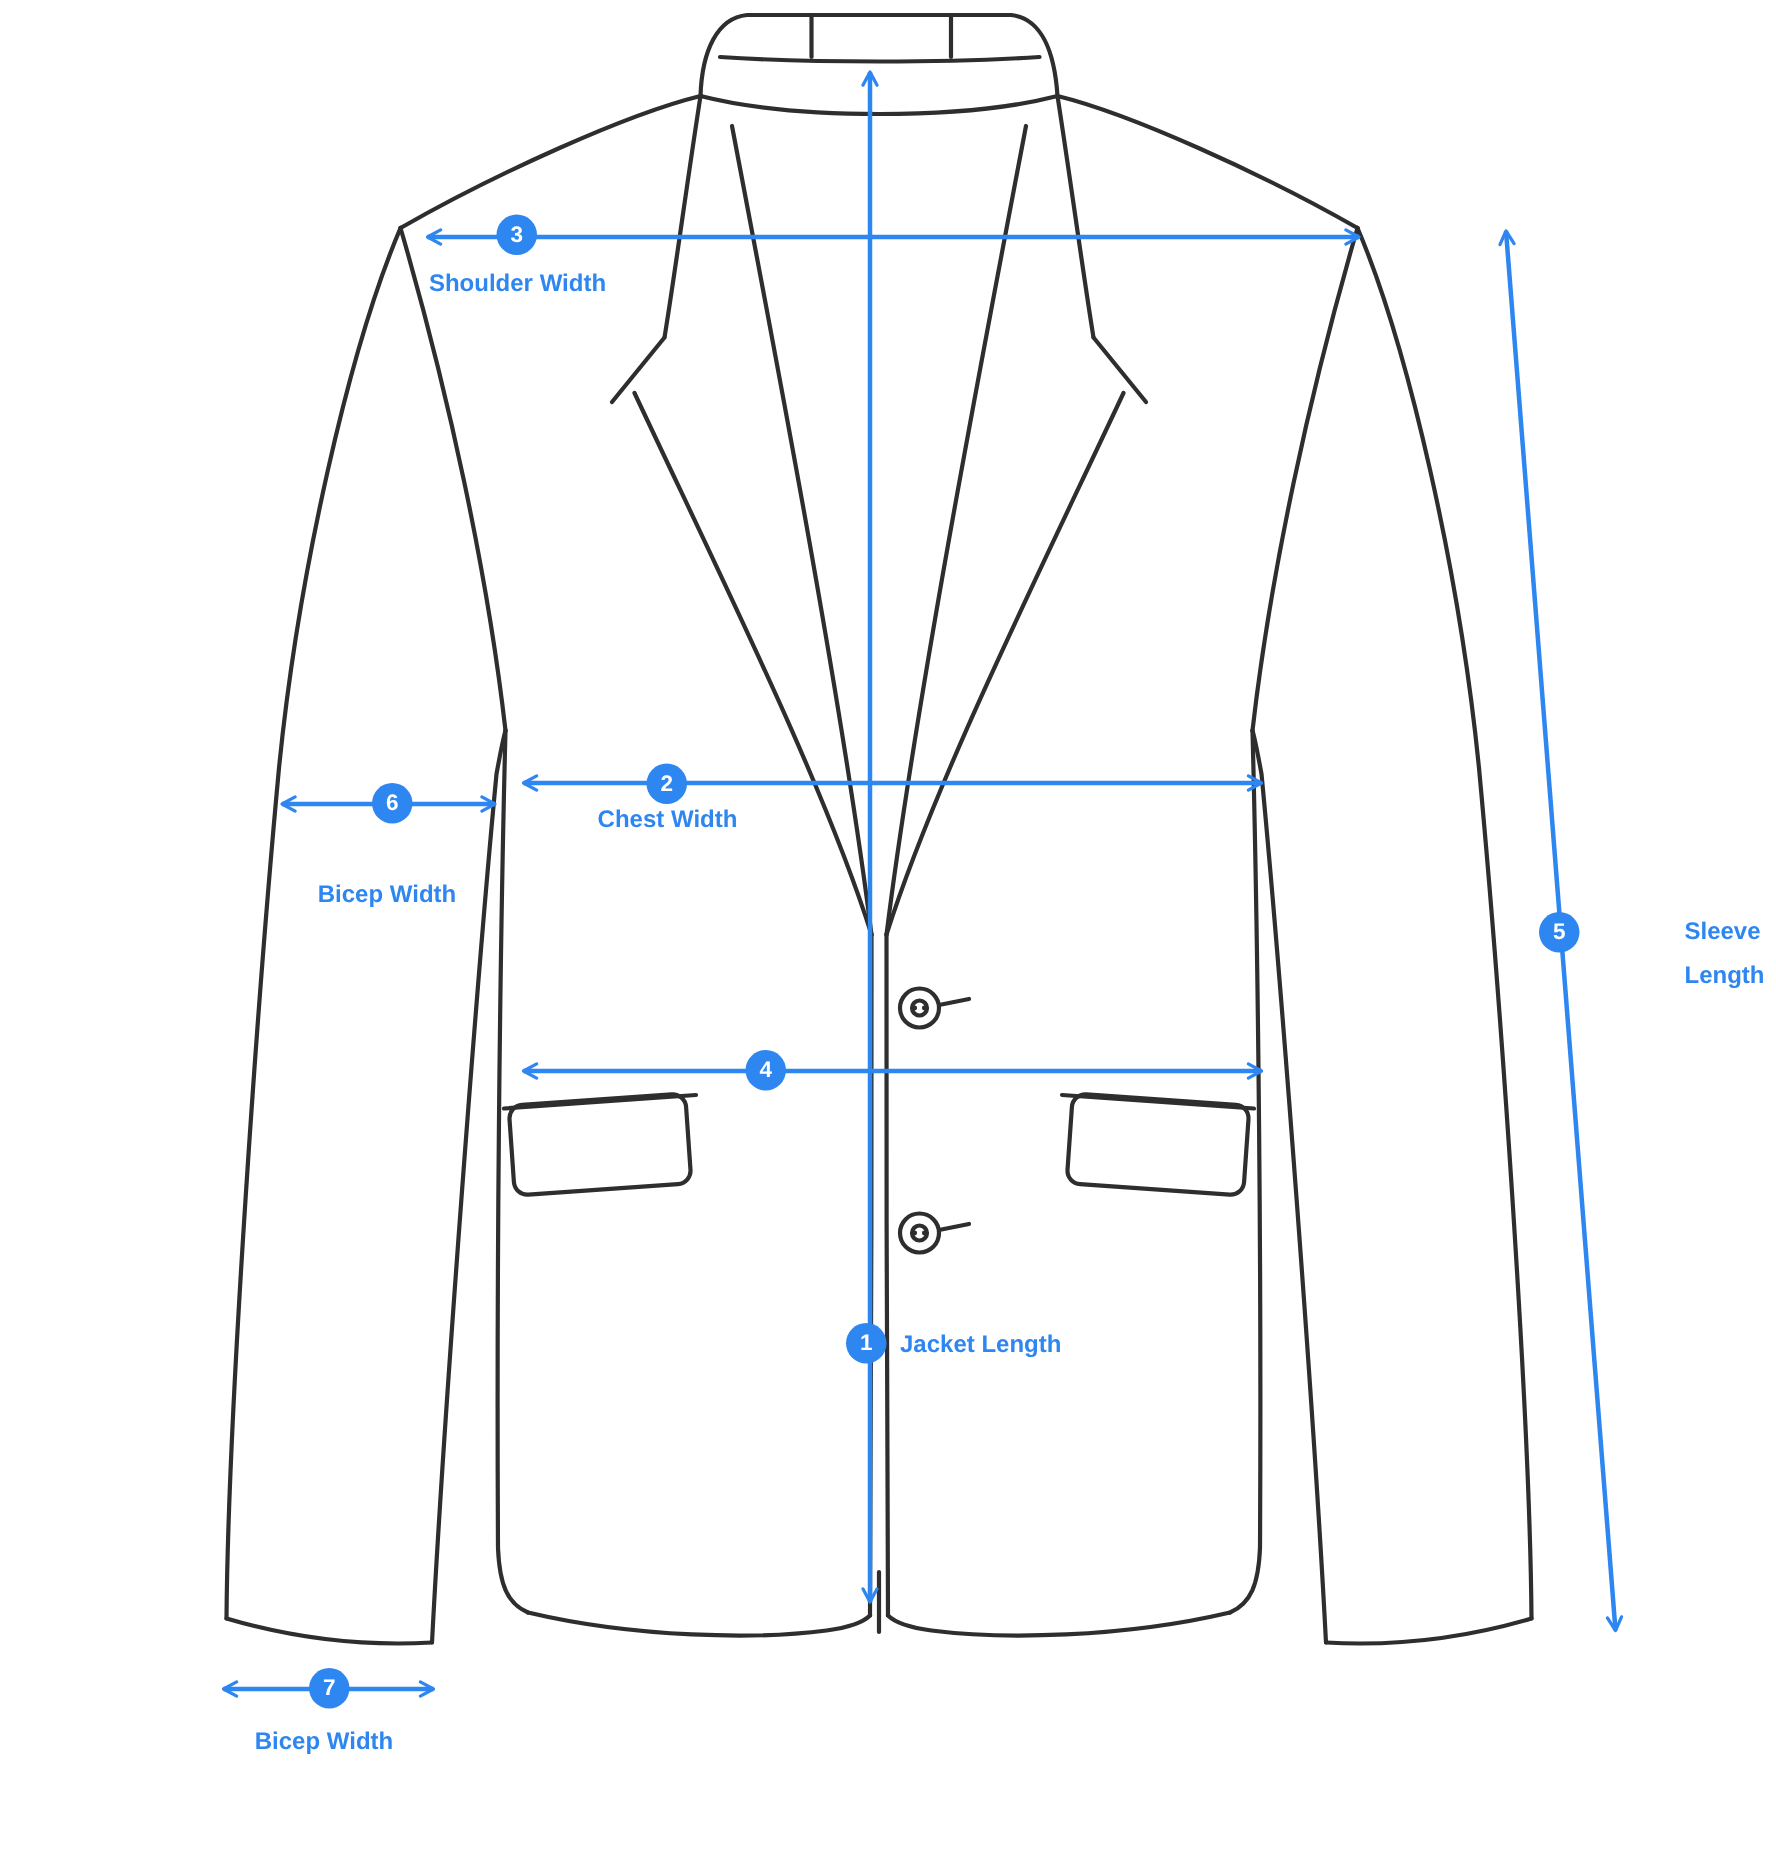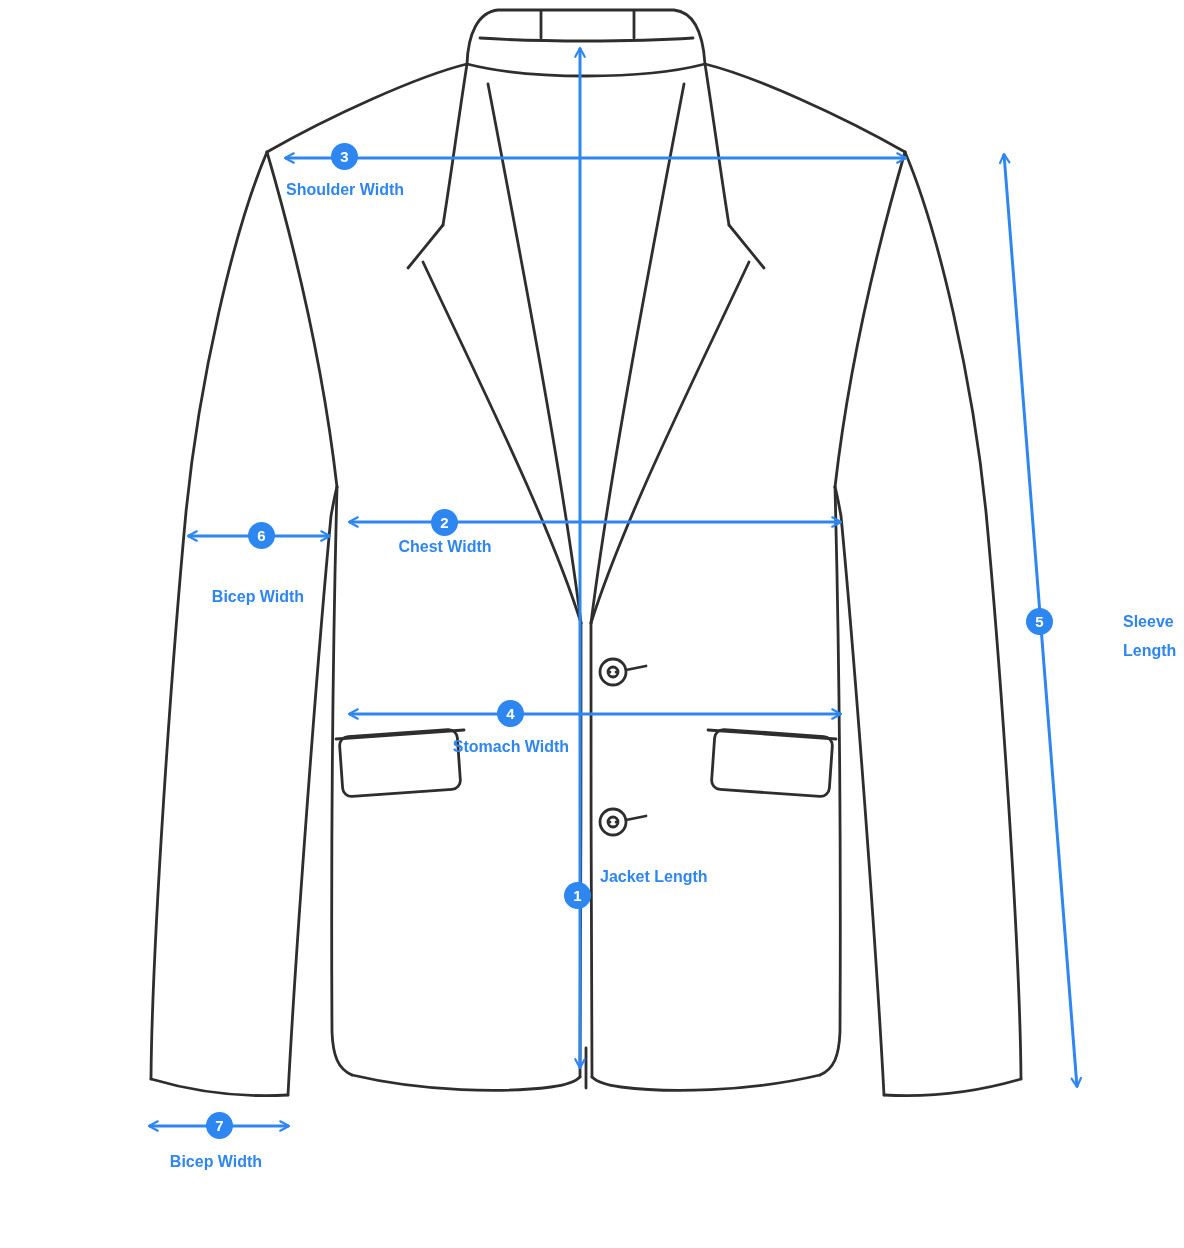--- a/index.html
+++ b/index.html
@@ -129,21 +129,20 @@
   </svg>
 
   <div class="badge" style="left:564px;top:882px;">1</div>
   <div class="badge" style="left:431px;top:509px;">2</div>
   <div class="badge" style="left:331px;top:143px;">3</div>
   <div class="badge" style="left:497px;top:700px;">4</div>
   <div class="badge" style="left:1026px;top:608px;">5</div>
   <div class="badge" style="left:248px;top:522px;">6</div>
   <div class="badge" style="left:206px;top:1112px;">7</div>
 
-  <div class="mlabel" style="left:600px;top:862px;">Jacket Length</div>
+  <div class="mlabel" style="left:600px;top:882px;">Jacket Length</div>
   <div class="mlabel center" style="left:345px;width:200px;top:532px;">Chest Width</div>
   <div class="mlabel center" style="left:285px;width:120px;top:175px;">Shoulder Width</div>
-  <div class="mlabel center" style="left:451px;width:120px;top:732px;">Stomach Width</div>
   <div class="mlabel" style="left:1123px;width:90px;top:607px;">Sleeve Length</div>
   <div class="mlabel center" style="left:158px;width:200px;top:582px;">Bicep Width</div>
   <div class="mlabel center" style="left:116px;width:200px;top:1147px;">Bicep Width</div>
 
 </div>
 
 </body></html>

